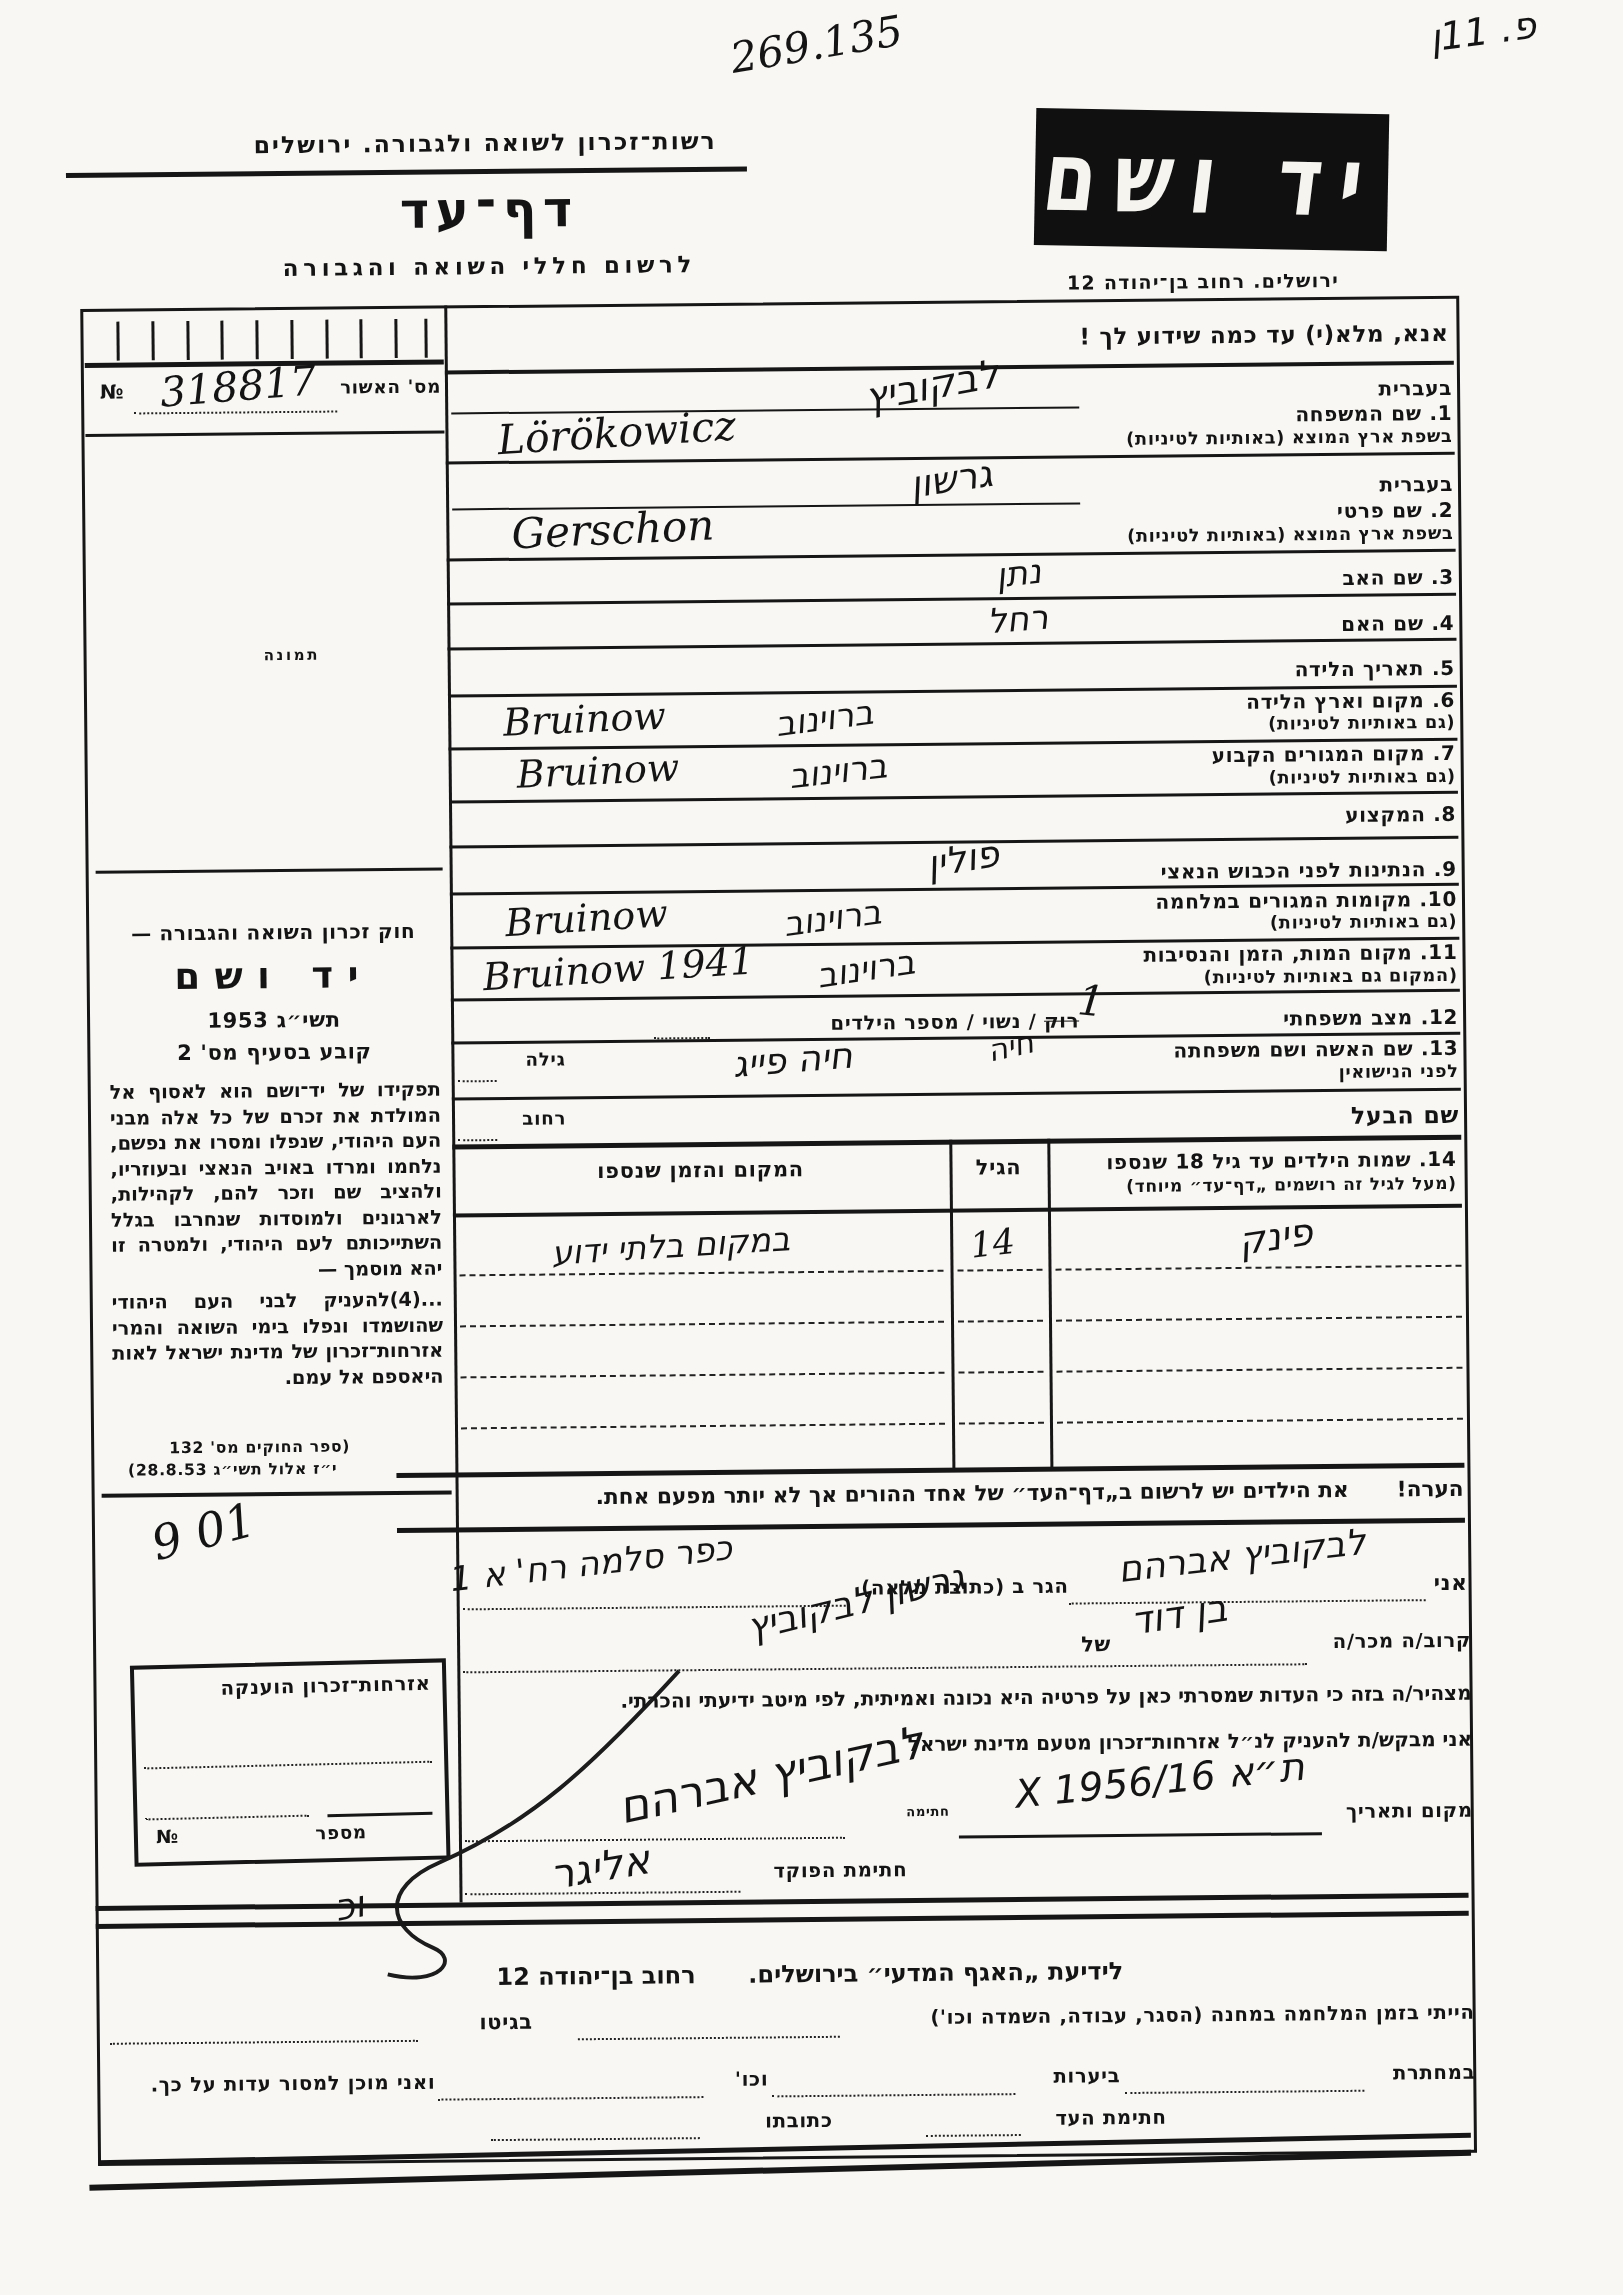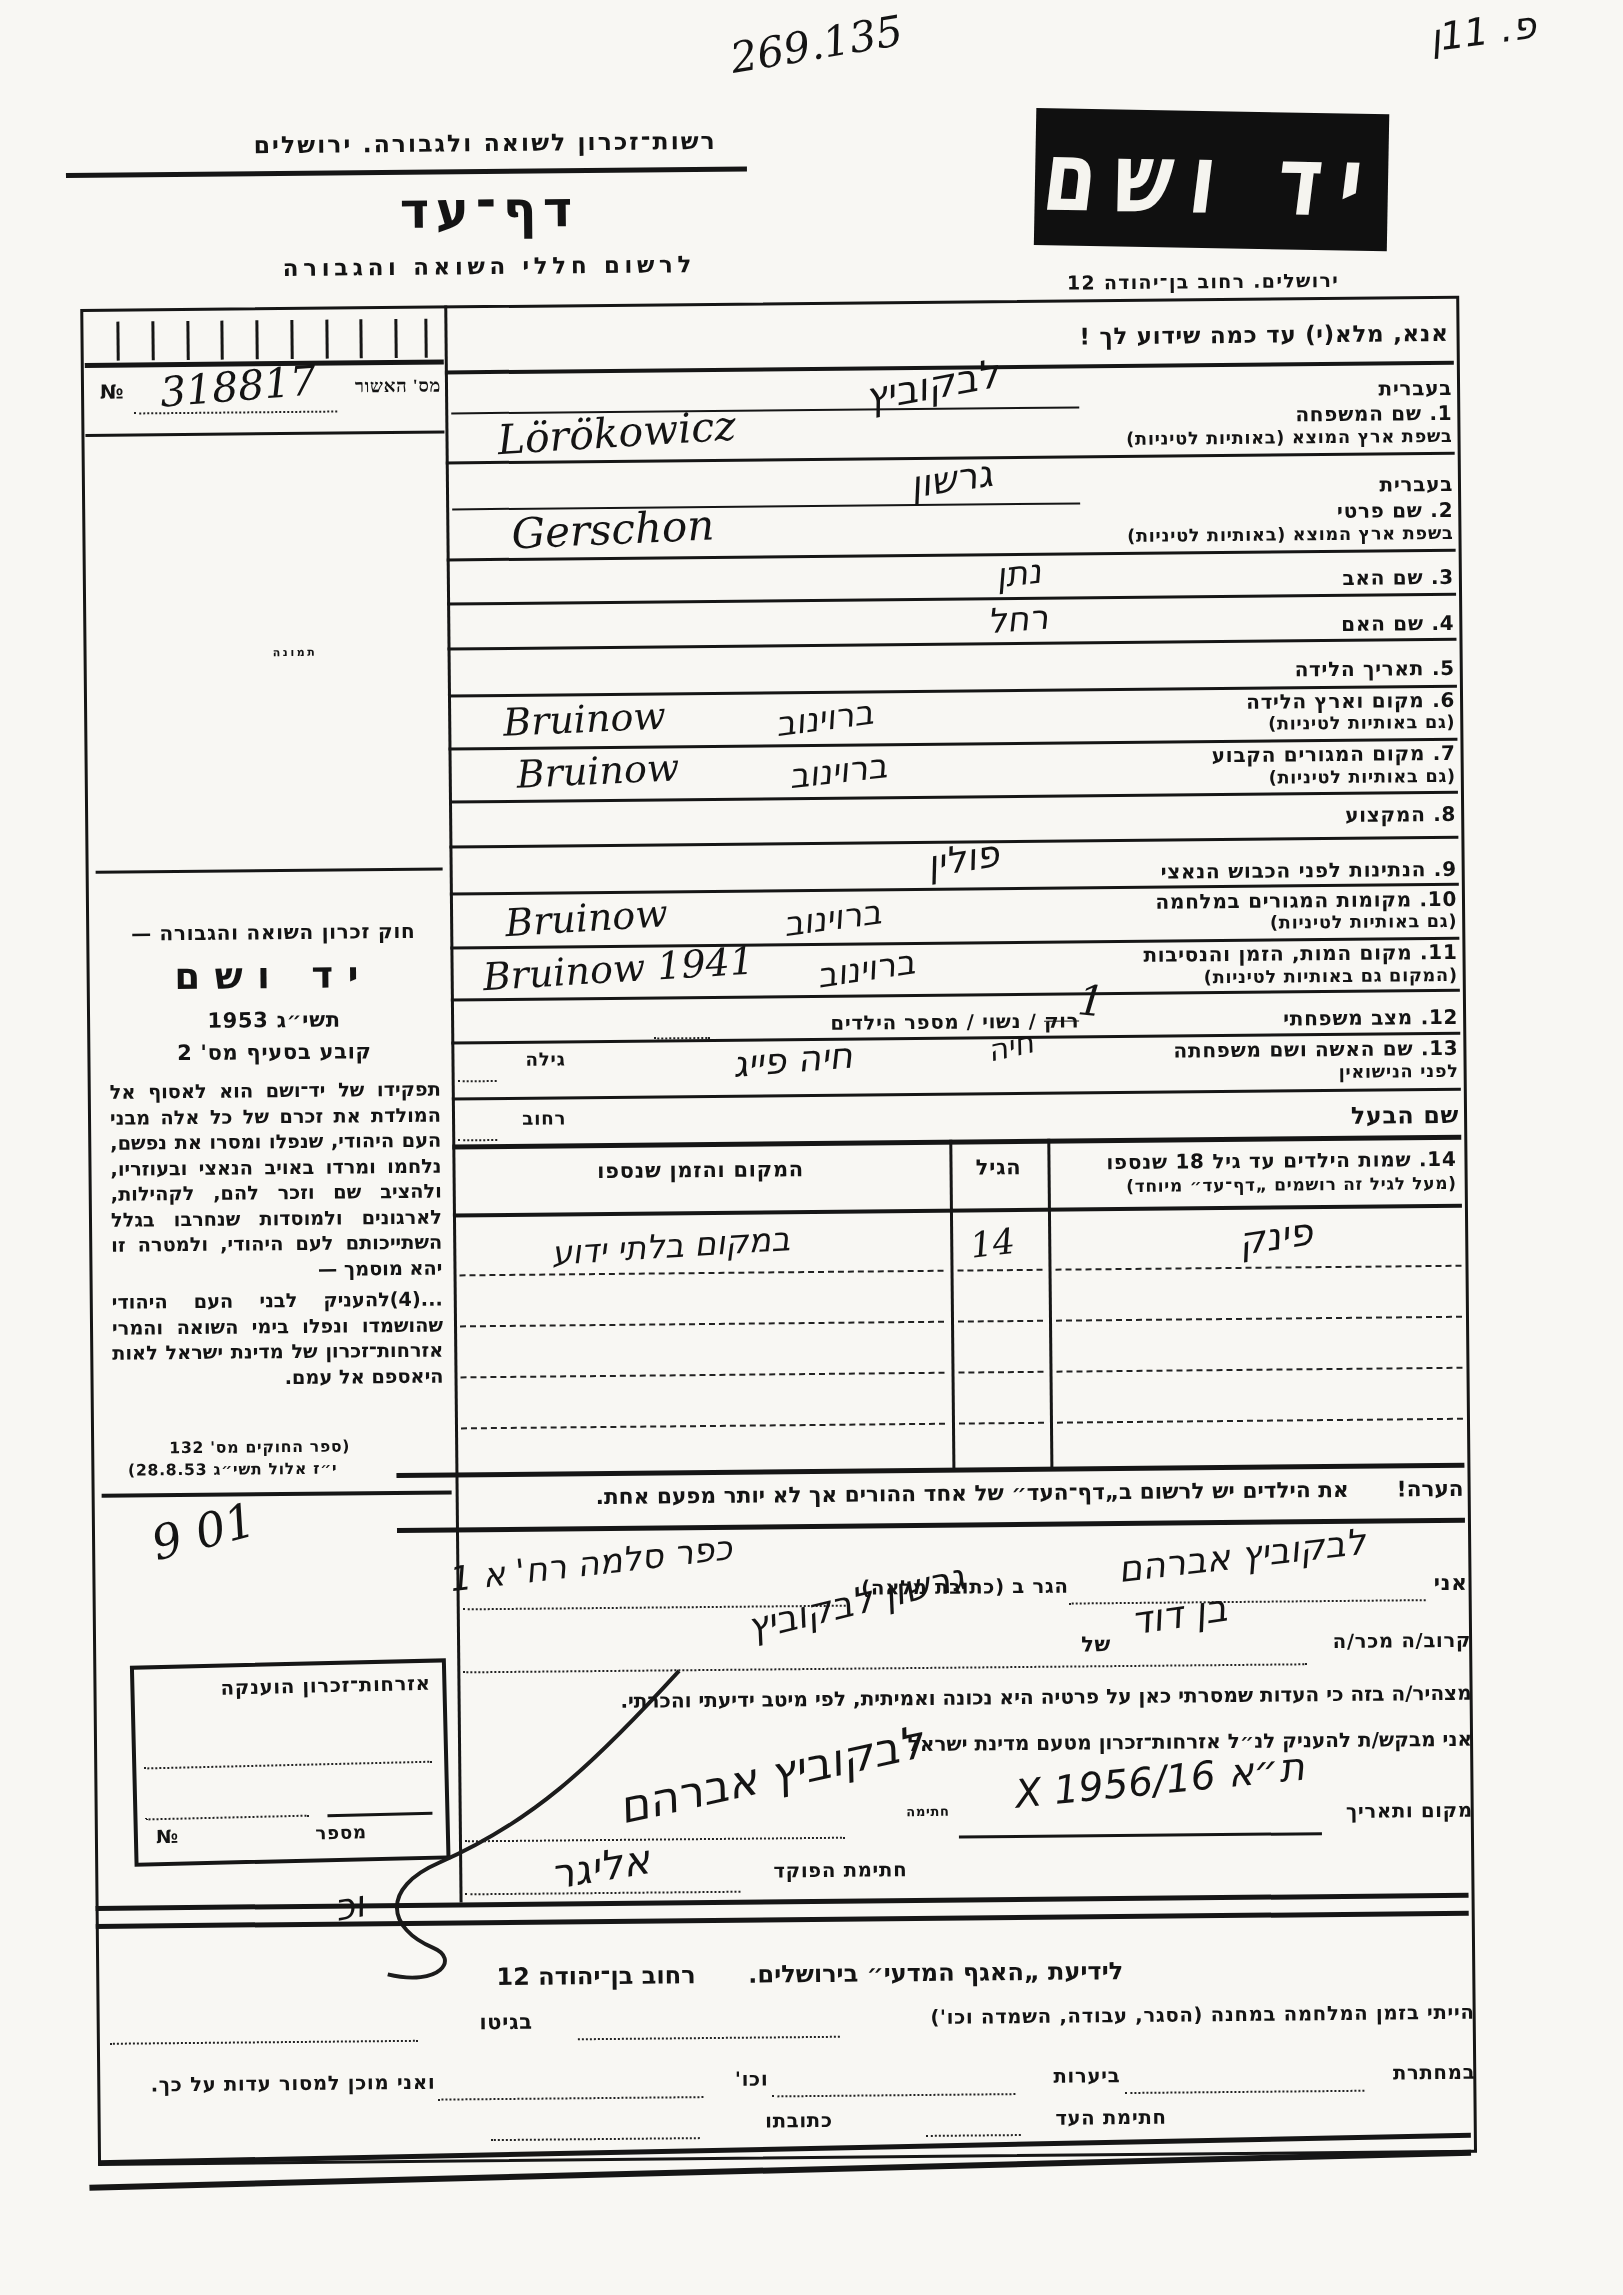--- a/index.html
+++ b/index.html
@@ -58,27 +58,27 @@
   <div class="tick" style="left:159px;"></div>
   <div class="tick" style="left:194px;"></div>
   <div class="tick" style="left:228px;"></div>
   <div class="tick" style="left:263px;"></div>
   <div class="tick" style="left:298px;"></div>
   <div class="tick" style="left:333px;"></div>
   <div class="tick" style="left:367px;"></div>
   <div class="tick" style="left:402px;"></div>
   <div class="tick" style="left:432px;"></div>
   <div class="hr" style="left:92px;top:356px;width:359px;height:4.6px;"></div>
-  <div class="abs rtl lbl" style="left:347px;top:372px;width:101px;font-size:18.3px;font-family:Liberation Serif, serif;">מס' האשור</div>
+  <div class="abs rtl lbl" style="left:347px;top:372px;width:101px;font-size:18.3px;">מס' האשור</div>
   <div class="dot" style="left:141px;top:406px;width:203px;"></div>
   <div class="abs hwl" style="left:167px;top:357px;font-size:41px;transform:rotate(-4deg);">318817</div>
   <div class="abs lbl" style="left:107px;top:374px;font-size:19.6px;">№</div>
   <div class="hr" style="left:92px;top:427px;width:359px;height:3.3px;"></div>
 
-  <div class="abs rtl lbl" style="left:260px;top:641px;width:79px;font-size:11px;letter-spacing:2.6px;text-align:center;">תמונה</div>
+  <div class="abs rtl lbl" style="left:268px;top:641px;width:79px;font-size:15px;letter-spacing:2.6px;text-align:left;">תמונה</div>
 
   <div class="hr" style="left:98px;top:864px;width:347px;height:3.3px;"></div>
   <div class="abs rtl lbl" style="left:108px;top:915px;width:334px;font-size:20px;text-align:center;">חוק זכרון השואה והגבורה —</div>
   <div class="abs rtl lbl" style="left:108px;top:949px;width:334px;font-size:37px;letter-spacing:14.4px;text-align:center;">יד ושם</div>
   <div class="abs rtl lbl" style="left:108px;top:1003px;width:334px;font-size:21px;text-align:center;">תשי״ג 1953</div>
   <div class="abs rtl lbl" style="left:108px;top:1035px;width:334px;font-size:21px;text-align:center;">קובע בסעיף מס' 2</div>
   <div class="abs rtl jus" style="left:110px;top:1073px;width:331px;font-size:19.3px;line-height:25.5px;font-weight:bold;">תפקידו של יד־ושם הוא לאסוף אל המולדת את זכרם של כל אלה מבני העם היהודי, שנפלו ומסרו את נפשם, נלחמו ומרדו באויב הנאצי ובעוזריו, ולהציב שם וזכר להם, לקהילות, לארגונים ולמוסדות שנחרבו בגלל השתייכותם לעם היהודי, ולמטרה זו יהא מוסמך —</div>
   <div class="abs rtl jus" style="left:110px;top:1283px;width:331px;font-size:19.3px;line-height:25.5px;font-weight:bold;">...(4)להעניק לבני העם היהודי שהושמדו ונפלו בימי השואה והמרי אזרחות־זכרון של מדינת ישראל לאות היאספם אל עמם.</div>
   <div class="abs rtl lbl" style="left:111px;top:1432px;width:236px;font-size:15.7px;text-align:right;">(ספר החוקים מס' 132</div>
   <div class="abs rtl lbl" style="left:98px;top:1454px;width:236px;font-size:15.7px;text-align:right;">י״ז אלול תשי״ג 28.8.53)</div>

